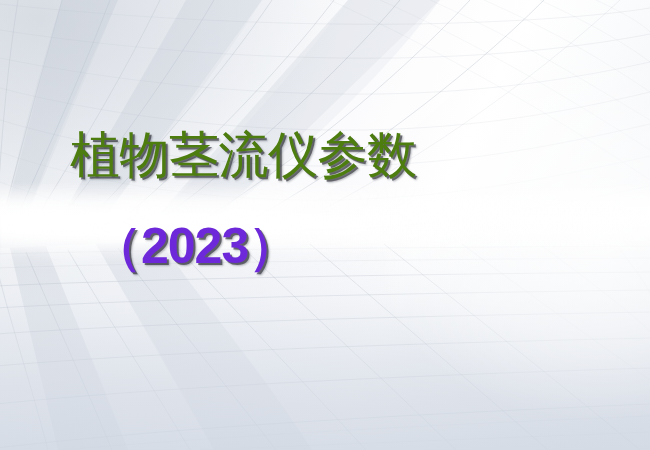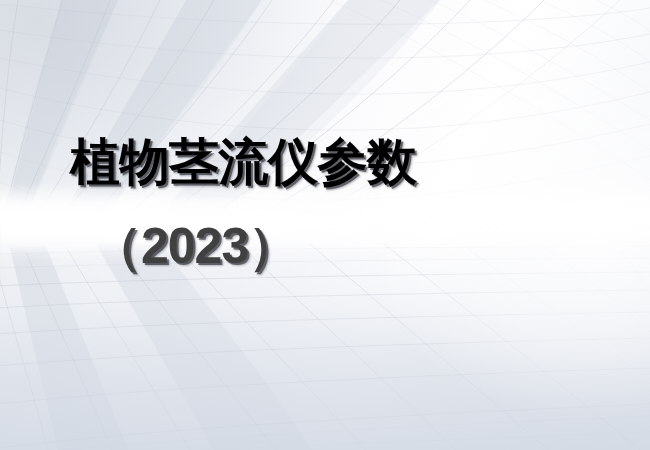--- a/index.html
+++ b/index.html
@@ -120,39 +120,39 @@
 
   
   .text-block {
     position: absolute;
     left: 0; top: 0;
     width: 650px; height: 450px;
   }
   .title-main {
     position: absolute;
     left: 70px;
-    top: 137px;
+    top: 130px;
     font-size: 50px;
     line-height: 1;
-    font-weight: 700;
-    color: #000000;
+    font-weight: 400;
+    color: #4d7c0f;
     letter-spacing: -0.5px;
     white-space: nowrap;
     text-shadow:
       2px 2px 0 rgba(20,22,30,0.55),
       3px 3px 2px rgba(40,44,56,0.30);
   }
   .title-year {
     position: absolute;
     left: 92px;
     top: 221px;
     font-size: 50px;
     line-height: 1;
     font-weight: 700;
-    color: #404040;
+    color: #6d28d9;
     letter-spacing: -1px;
     white-space: nowrap;
     text-shadow:
       2px 2px 0 rgba(20,22,30,0.55),
       3px 3px 2px rgba(40,44,56,0.30);
   }
 </style>
 </head>
 <body>
 

